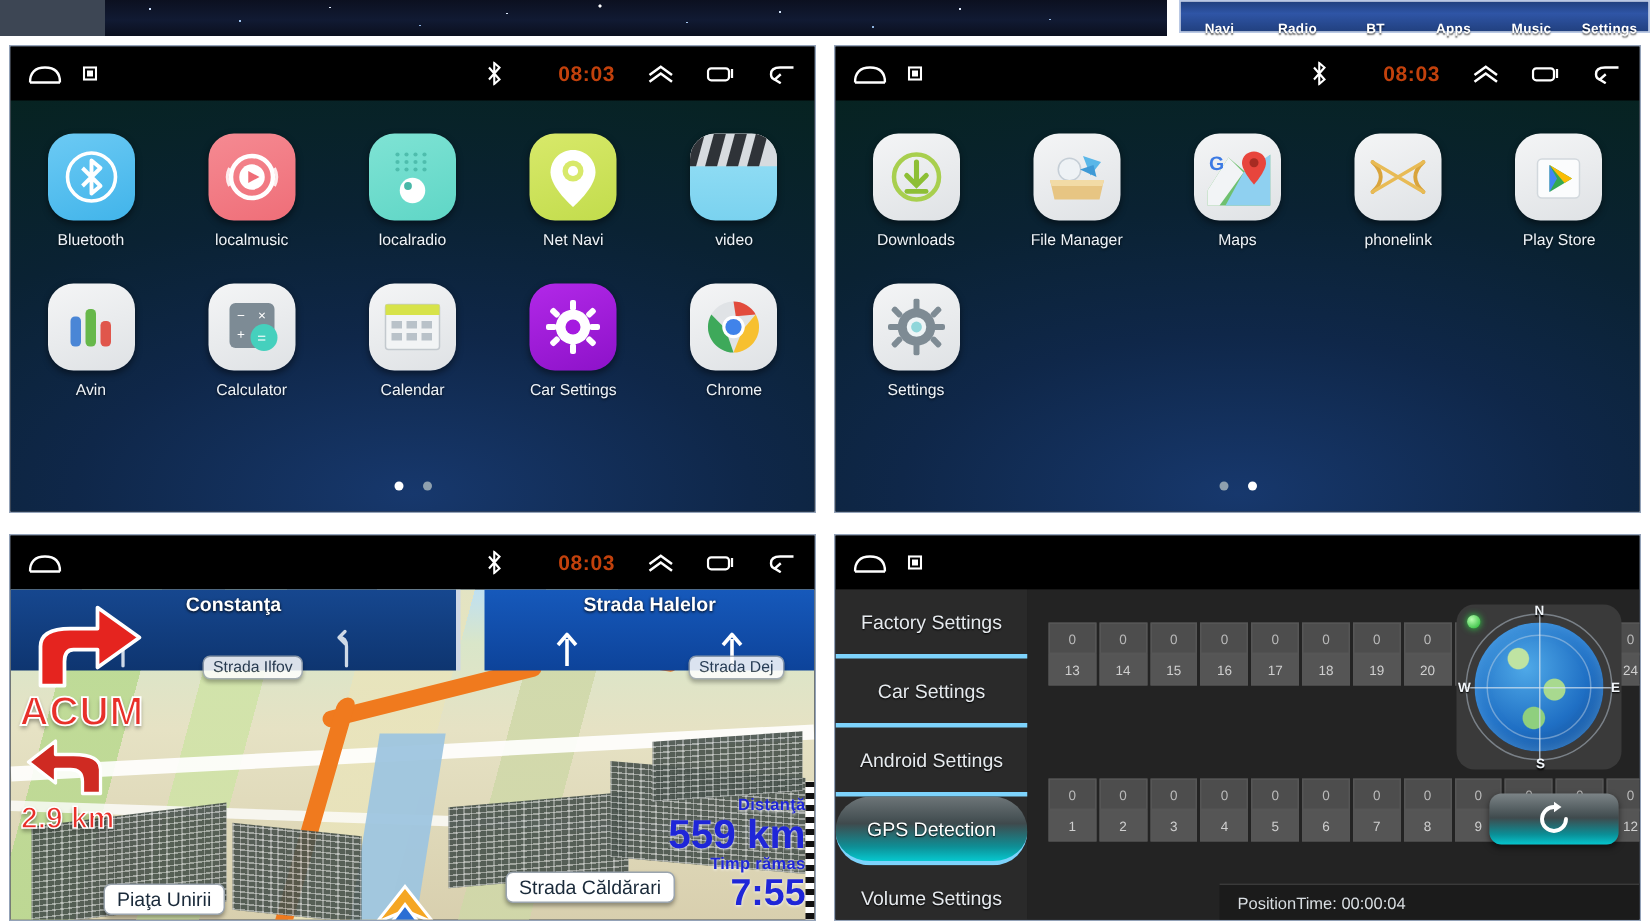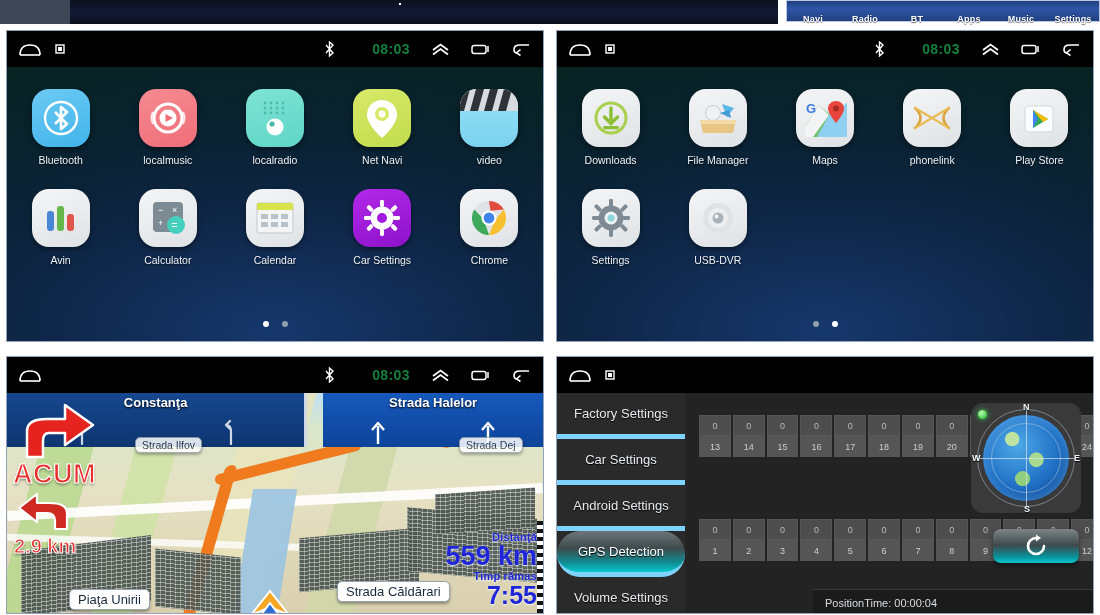--- a/index.html
+++ b/index.html
@@ -42,21 +42,21 @@
   #panel-apps1     { left:6px;   top:30px;  width:538px; height:312px; }
   #panel-apps2     { left:556px; top:30px;  width:538px; height:312px; }
   #panel-nav       { left:6px;   top:356px; width:538px; height:258px; }
   #panel-settings  { left:556px; top:356px; width:538px; height:258px; }
 
   
   .statusbar { position:relative; height:36px; background:#000;
     display:flex; align-items:center; padding:0 12px; }
   .statusbar .left { display:flex; align-items:center; gap:14px; }
   .statusbar .right { margin-left:auto; display:flex; align-items:center; gap:21px; }
-  .sb-clock { color:#15803d; font-size:14px; font-weight:bold; letter-spacing:.4px;margin-left:16px; }
+  .sb-clock { color:#c2410c; font-size:14px; font-weight:bold; letter-spacing:.4px;margin-left:16px; }
   .ic { display:block; }
 
   
   .drawer { position:relative; height:276px;
     background:
       radial-gradient(120% 110% at 50% 95%, #17386d 0%, #0f2749 35%, #0a2233 62%, #06231f 100%);
   }
   .app-grid { position:absolute; left:0; right:0; top:22px;
     display:grid; grid-template-columns:repeat(5,1fr); row-gap:14px; }
   .app-grid.two-row { top:22px; }
@@ -150,21 +150,21 @@
   .eta .val2 { font-size:25px; display:block; line-height:1.05; }
   .eta-rail { position:absolute; right:0; top:128px; width:6px; height:94px;
     background:repeating-linear-gradient(180deg,#111 0 4px,#fff 4px 8px); }
 
   
   .settings-body { position:relative; height:222px; background:#1b1b1b;
     display:flex; }
   .set-sidebar { width:128px; background:#2a2a2a; flex:0 0 128px; }
   .set-item { height:46px; display:flex; align-items:center;
     justify-content:center; color:#e6eaee; font-size:13px;
-    border-bottom:5px solid #7dd3fc; text-shadow:0 1px 1px #000; }
+    border-bottom:3px solid #7dd3fc; text-shadow:0 1px 1px #000; }
   .set-item.active { color:#ffffff;
     background:linear-gradient(180deg,#6d7578 0%,#3f4a4d 42%,#0e8f96 78%,#06c8cf 100%);border-radius:23px; }
   .set-main { flex:1; position:relative; background:#232323; }
   .sat-block { position:absolute; left:14px; width:404px; }
   .sat-top { top:22px; }
   .sat-bottom { top:126px; }
   .sat-row { display:flex; gap:2px; }
   .sat-cell { flex:1; height:21px; background:#4d4d4d; color:#b9b9b9;
     font-size:9px; display:flex; align-items:center; justify-content:center;
     border:1px solid #565656; }
@@ -549,31 +549,20 @@
                   <rect x="30" y="5" width="4" height="8" rx="1.4" transform="rotate(45 32 9)"></rect>
                   <rect x="4" y="25" width="4" height="8" rx="1.4" transform="rotate(45 6 29)"></rect>
                   <rect x="30" y="25" width="4" height="8" rx="1.4" transform="rotate(-45 32 29)"></rect>
                 </g>
                 <circle cx="19" cy="19" r="6.5" fill="#eef4f6"></circle>
                 <circle cx="19" cy="19" r="3.6" fill="#8fd6da"></circle>
               </svg>
           </div>
           <div class="app-label">Settings</div>
         </div>
-        <div class="app-cell">
-          <div class="icon-tile t-white">
-            <svg width="40" height="40" viewBox="0 0 40 40">
-                <circle cx="20" cy="20" r="15" fill="#dfe3e6"></circle>
-                <circle cx="20" cy="20" r="10" fill="#eceff1"></circle>
-                <circle cx="20" cy="20" r="5.5" fill="#aab3ba"></circle>
-                <circle cx="18.5" cy="18.5" r="2" fill="#f3f6f8"></circle>
-              </svg>
-          </div>
-          <div class="app-label">USB-DVR</div>
-        </div>
         <div class="app-cell empty"></div>
         <div class="app-cell empty"></div>
         <div class="app-cell empty"></div>
       </div>
 
       <div class="dots">
         <div class="dot"></div>
         <div class="dot on"></div>
       </div>
     </div>

